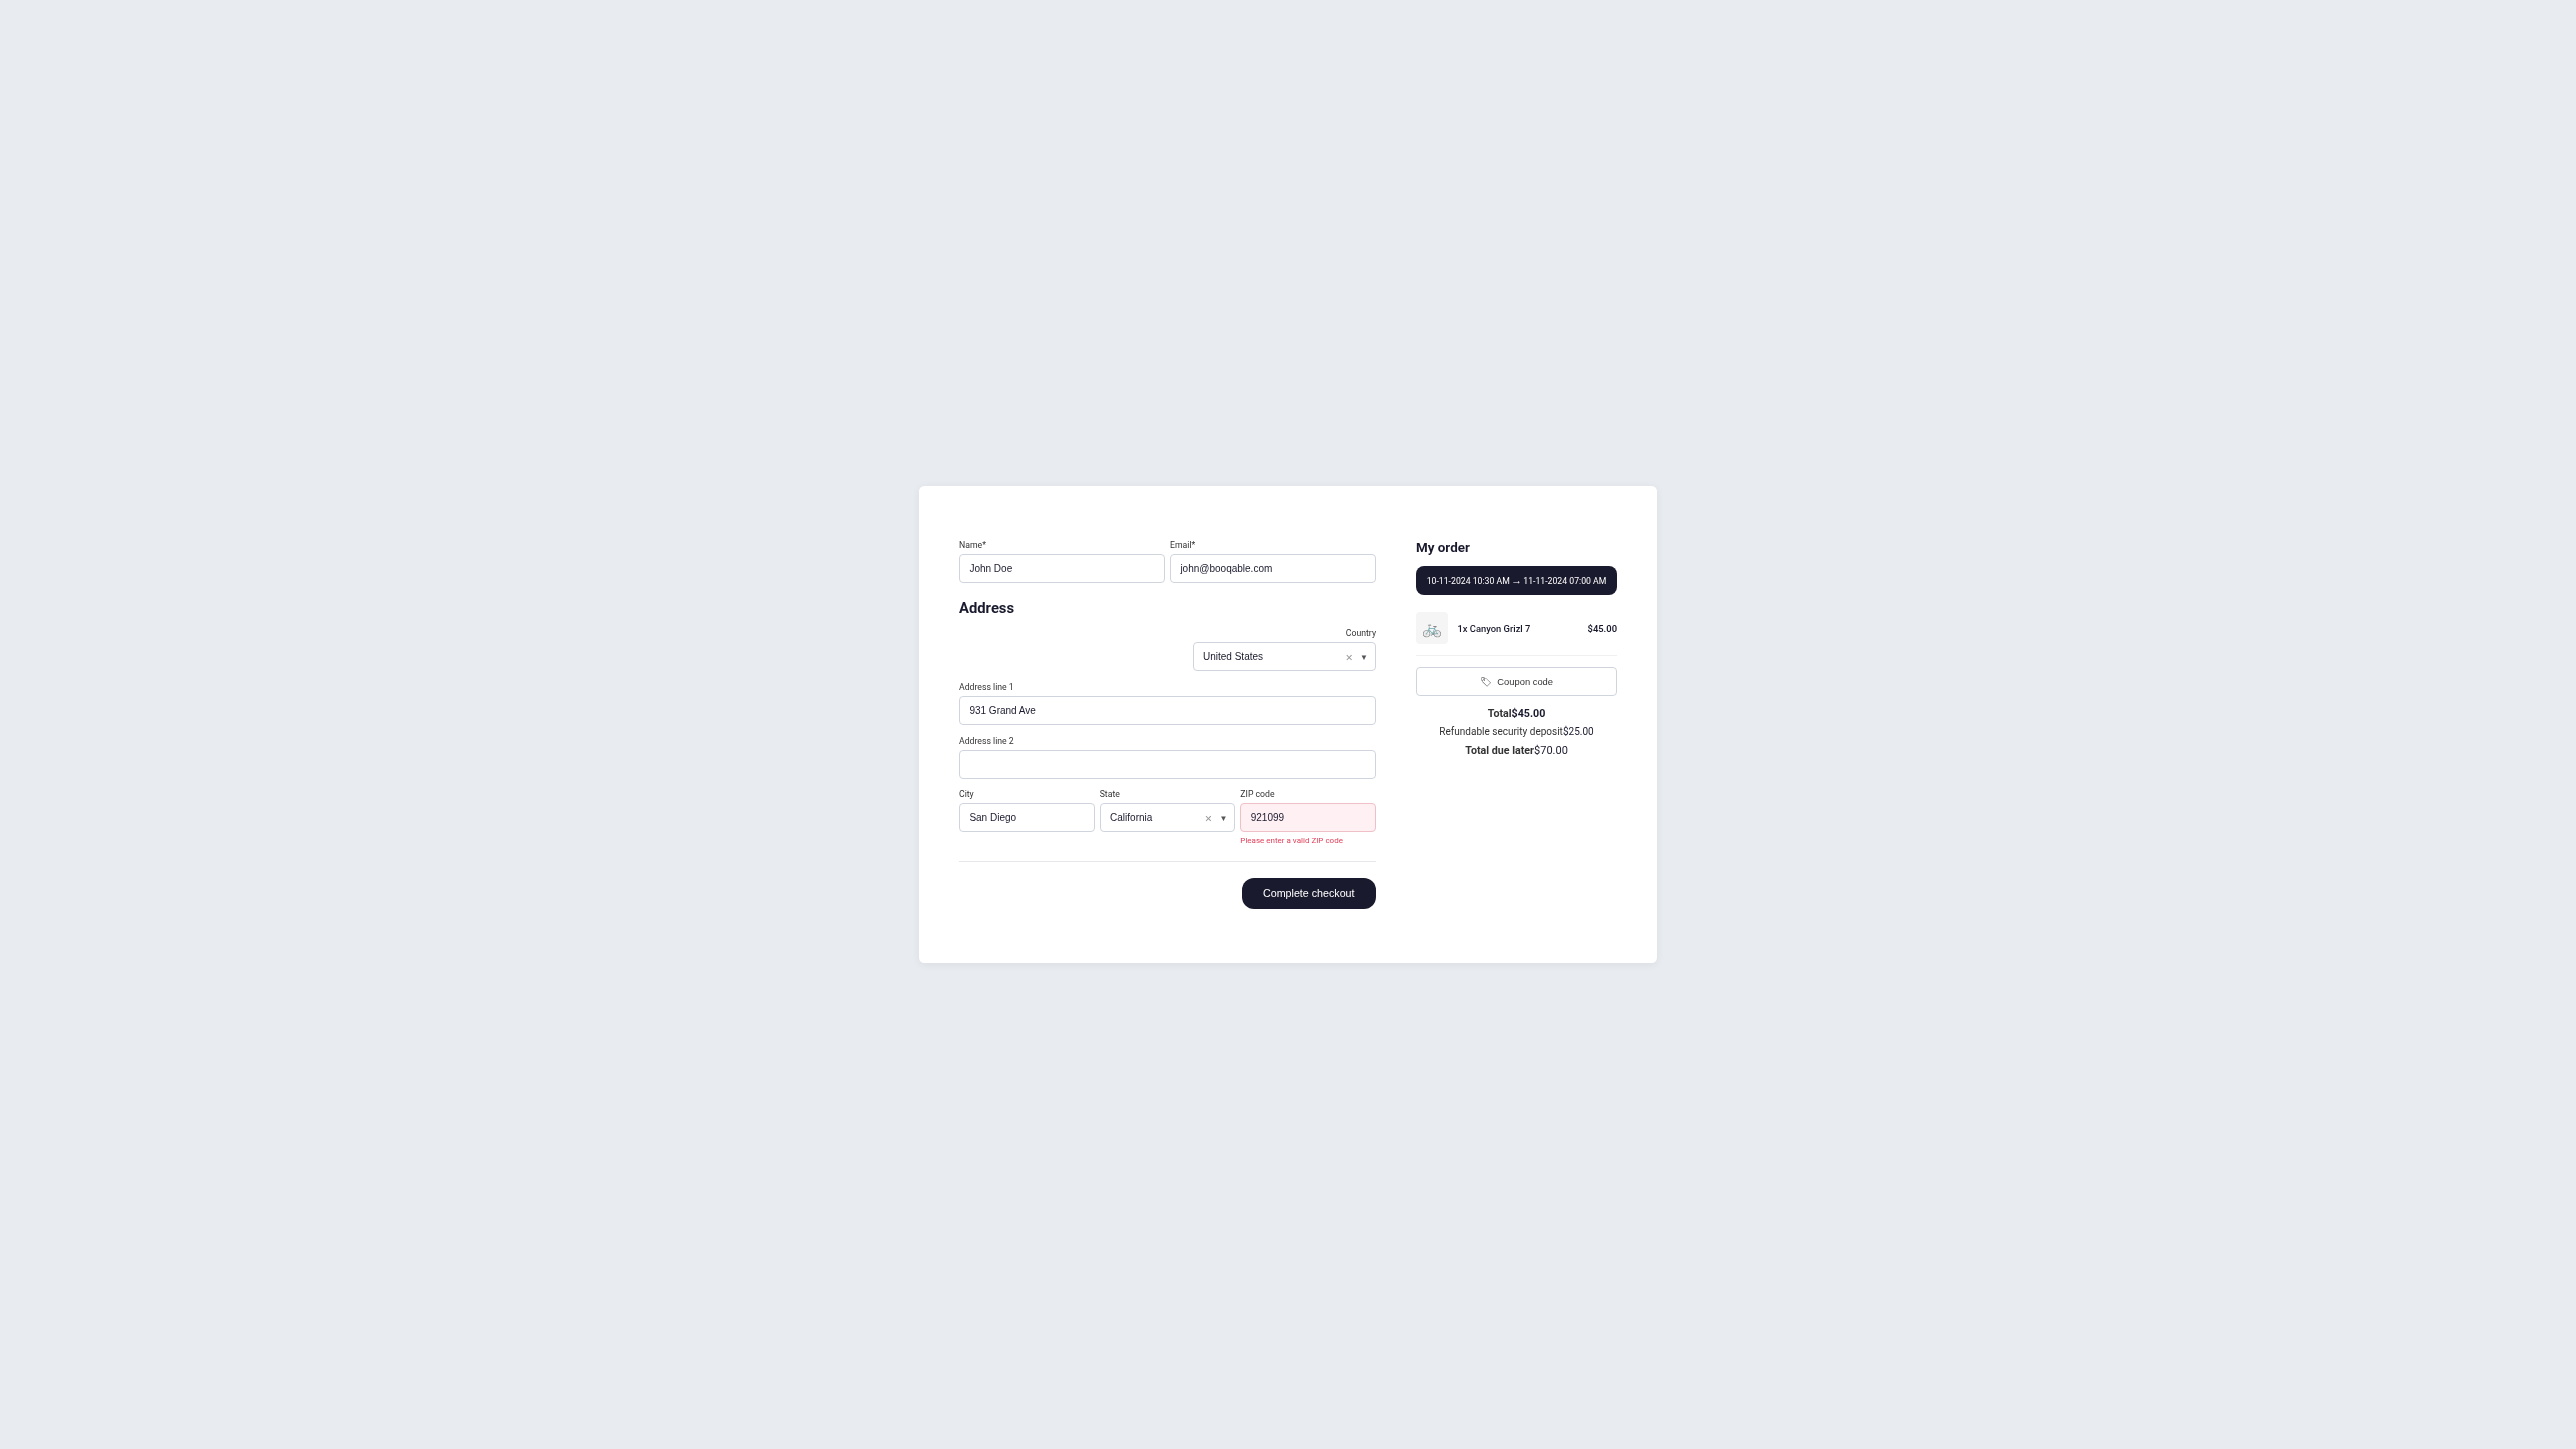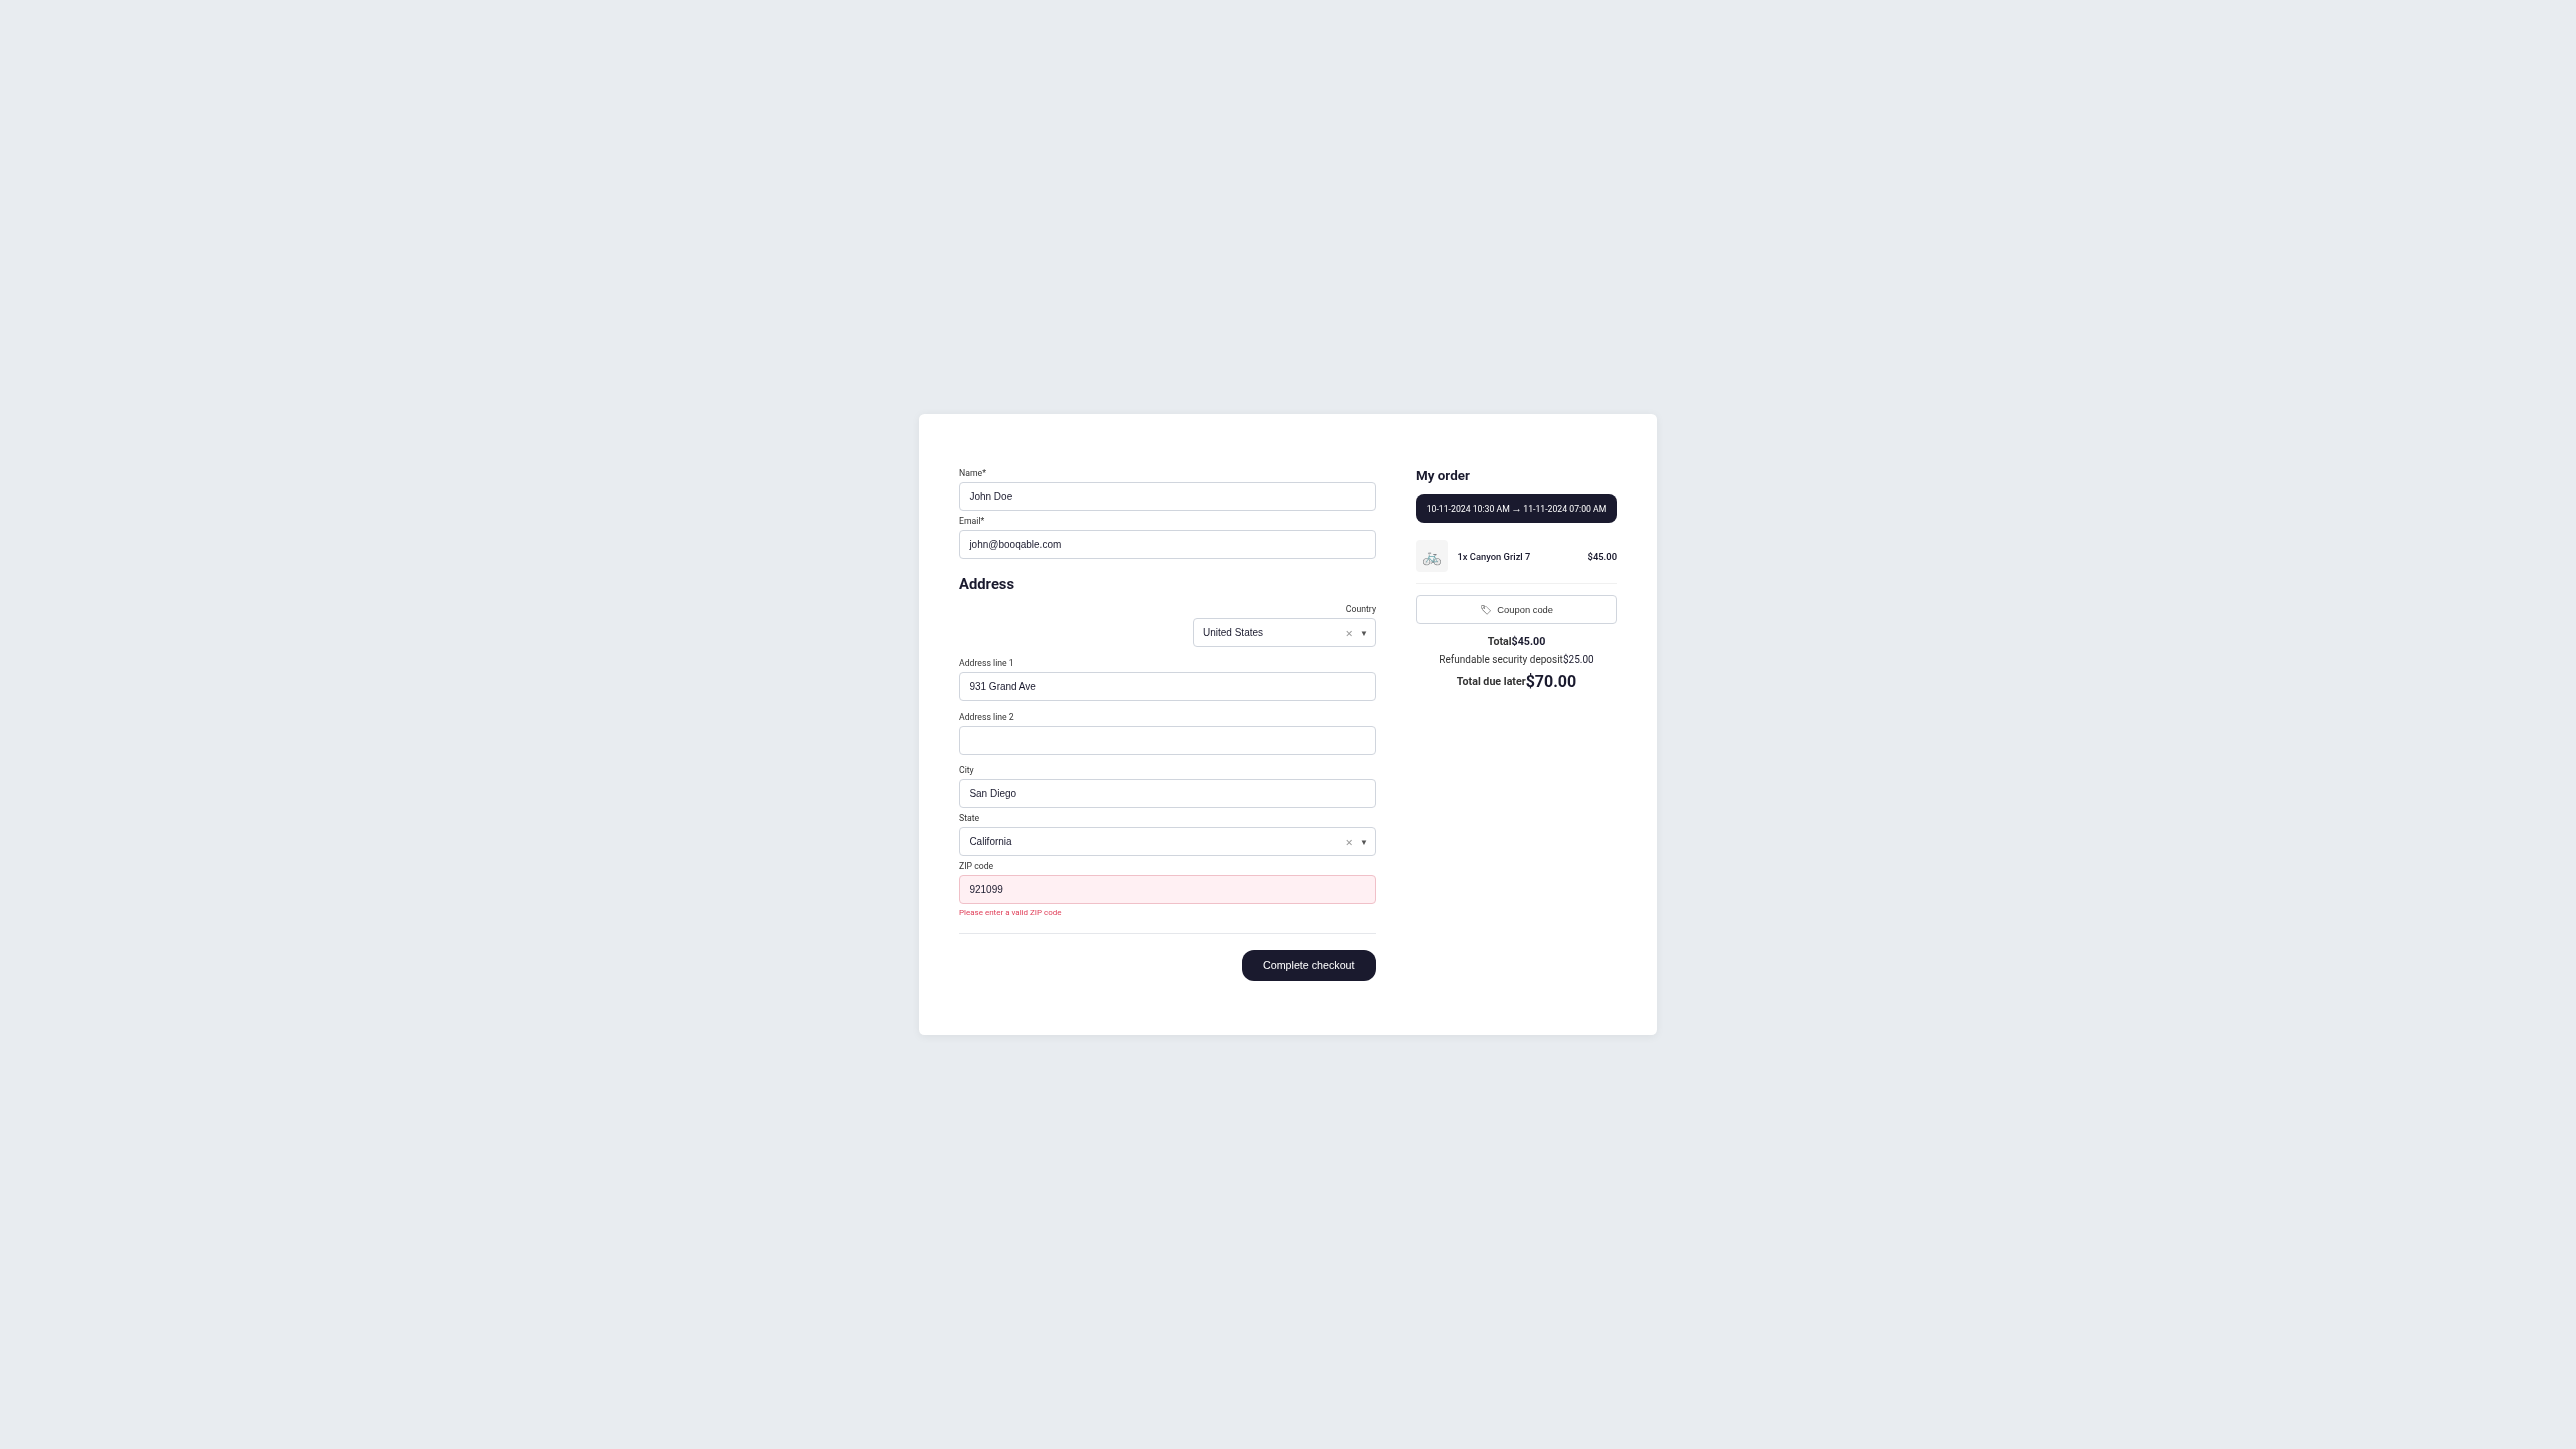--- a/index.html
+++ b/index.html
@@ -35,21 +35,20 @@
     .order-section {
       width: 201px;
       flex-shrink: 0;
     }
 
     
     .row {
       display: flex;
       gap: 5px;
       margin-bottom: 16px;
-      flex-direction: column;
     }
 
     .field-group {
       display: flex;
       flex-direction: column;
       flex: 1;
     }
 
     .field-label {
       font-size: 8.7px;
@@ -250,22 +249,22 @@
       font-weight: 700;
       font-size: 10.7px;
     }
 
     .total-row.due-later .total-label {
       font-weight: 700;
       font-size: 10.7px;
     }
 
     .total-row.due-later .total-value {
-      font-weight: 700;
-      font-size: 16px;
+      font-weight: 400;
+      font-size: 11px;
     }
   </style>
 </head>
 <body>
 
 <div class="page-container">
 
   <div class="form-section">
 
     <div class="row">

